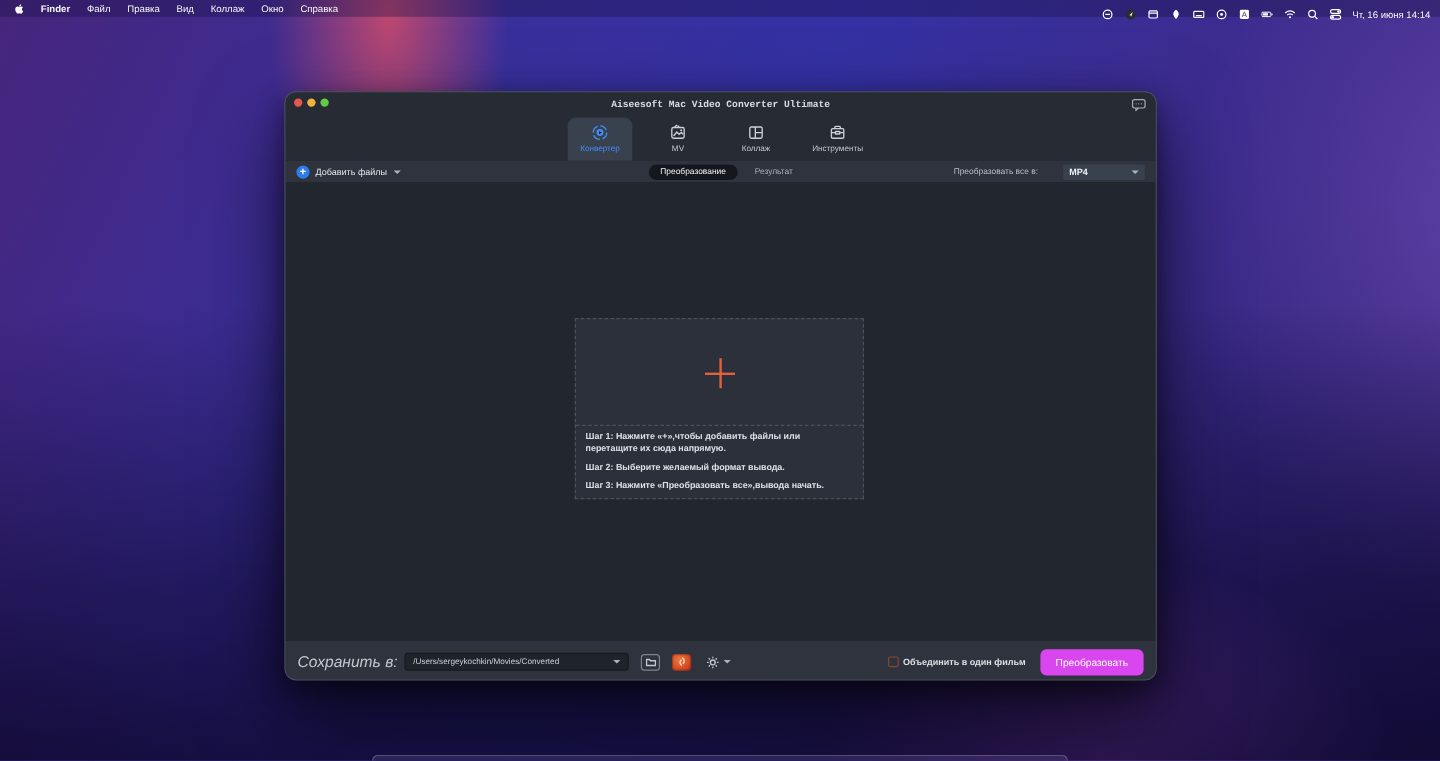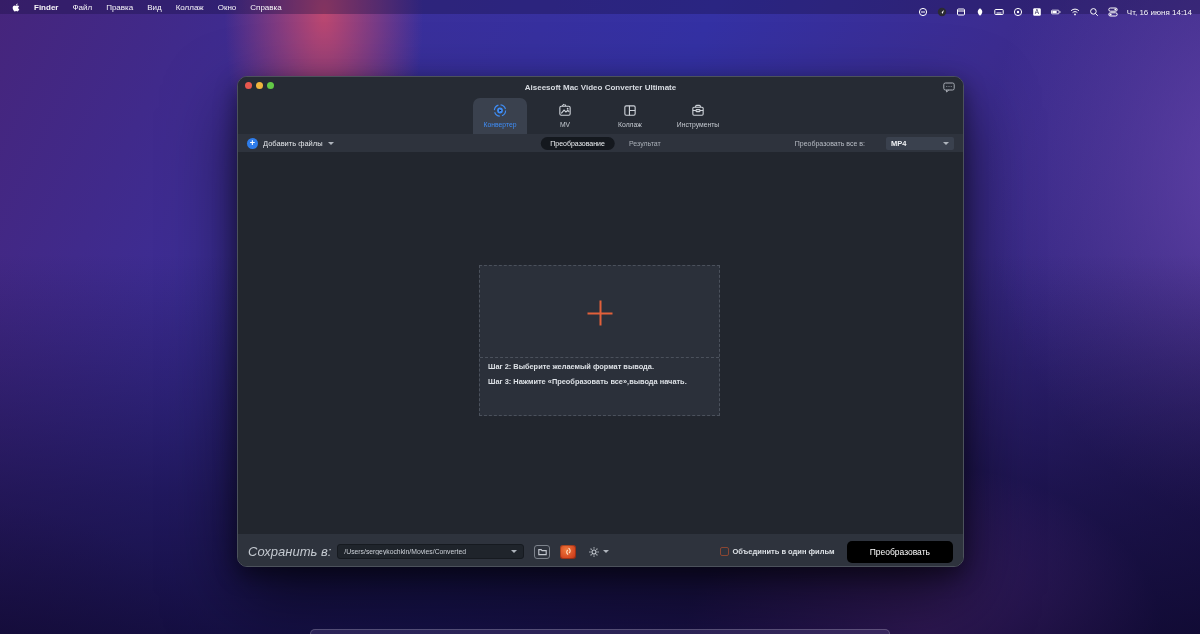--- a/index.html
+++ b/index.html
@@ -56,21 +56,21 @@
     position:absolute; left:237px; top:76px; width:727px; height:491px;
     border-radius:10px;
     background:#21262e;
     border:1px solid #4c525c;
     box-shadow:0 30px 70px rgba(0,0,0,0.60), 0 8px 22px rgba(0,0,0,0.45);
     z-index:60; overflow:hidden;
     color:#ced3da;
   }
   .win-header { background:#262b34; }
 
-  .titlebar { height:21px; position:relative; display:flex; align-items:center; }
+  .titlebar { height:21px; position:relative; display:flex; align-items:center;font-family:Liberation Mono, monospace; }
   .traffic { position:absolute; left:7px; top:5px; display:flex; gap:4px; }
   .tl { width:7px; height:7px; border-radius:50%; }
   .tl.red { background:#e8574e; } .tl.yellow { background:#f0b43d; } .tl.green { background:#63c946; }
   .win-title { flex:1; text-align:center; font-size:8px; color:#d8dce2; font-weight:bold; }
   .feedback { position:absolute; right:8px; top:4px; width:13px; height:12px; display:flex; align-items:center; justify-content:center; }
   .feedback svg { width:12px; height:11px; stroke:#a9aeb6; fill:none; stroke-width:1; }
 
   
   .tabs { height:36px; display:flex; justify-content:center; align-items:flex-end; gap:11px; }
   .tab {
@@ -143,21 +143,21 @@
     box-shadow:inset 0 0 0 1px rgba(0,0,0,0.25);
   }
   .sq-btn.speed svg { width:9px; height:9px; stroke:#ffe2c9; fill:none; stroke-width:1.1; }
   .gear-group { display:flex; align-items:center; gap:3px; margin-left:6px; }
   .gear-group svg { width:12px; height:12px; stroke:#c3c8cf; fill:none; stroke-width:1.1; }
   .bb-spacer { flex:1; }
   .merge { display:flex; align-items:center; gap:4px; margin-right:6px; }
   .checkbox { width:9px; height:9px; border:1.5px solid #8a4632; border-radius:2px; background:transparent; }
   .merge .lbl { font-size:7.5px; color:#dde1e6; font-weight:bold; white-space:nowrap; }
   .convert-btn {
-    height:22px; padding:0 23px; background:#000000; border:none; border-radius:5px;
+    height:22px; padding:0 13px; background:#d946ef; border:none; border-radius:5px;
     color:#fff; font-size:8.5px; font-family:"Liberation Sans", sans-serif; cursor:default;
   }
 </style>
 </head>
 <body>
 
 <div class="desktop"></div>
 
 <div class="menubar">
   <div class="left">
@@ -334,20 +334,21 @@
       </div>
     </div>
   </div>
 
   <div class="content">
     <div class="dropzone">
       <div class="dz-top">
         <div class="dz-plus"></div>
       </div>
       <div class="dz-steps">
+        <p>Шаг 1: Нажмите «+»,чтобы добавить файлы или перетащите их сюда напрямую.</p>
         <p>Шаг 2: Выберите желаемый формат вывода.</p>
         <p>Шаг 3: Нажмите «Преобразовать все»,вывода начать.</p>
       </div>
     </div>
   </div>
 
   <div class="bottombar">
     <span class="save-label">Сохранить в:</span>
     <div class="path-select">
       <span class="val">/Users/sergeykochkin/Movies/Converted</span>

